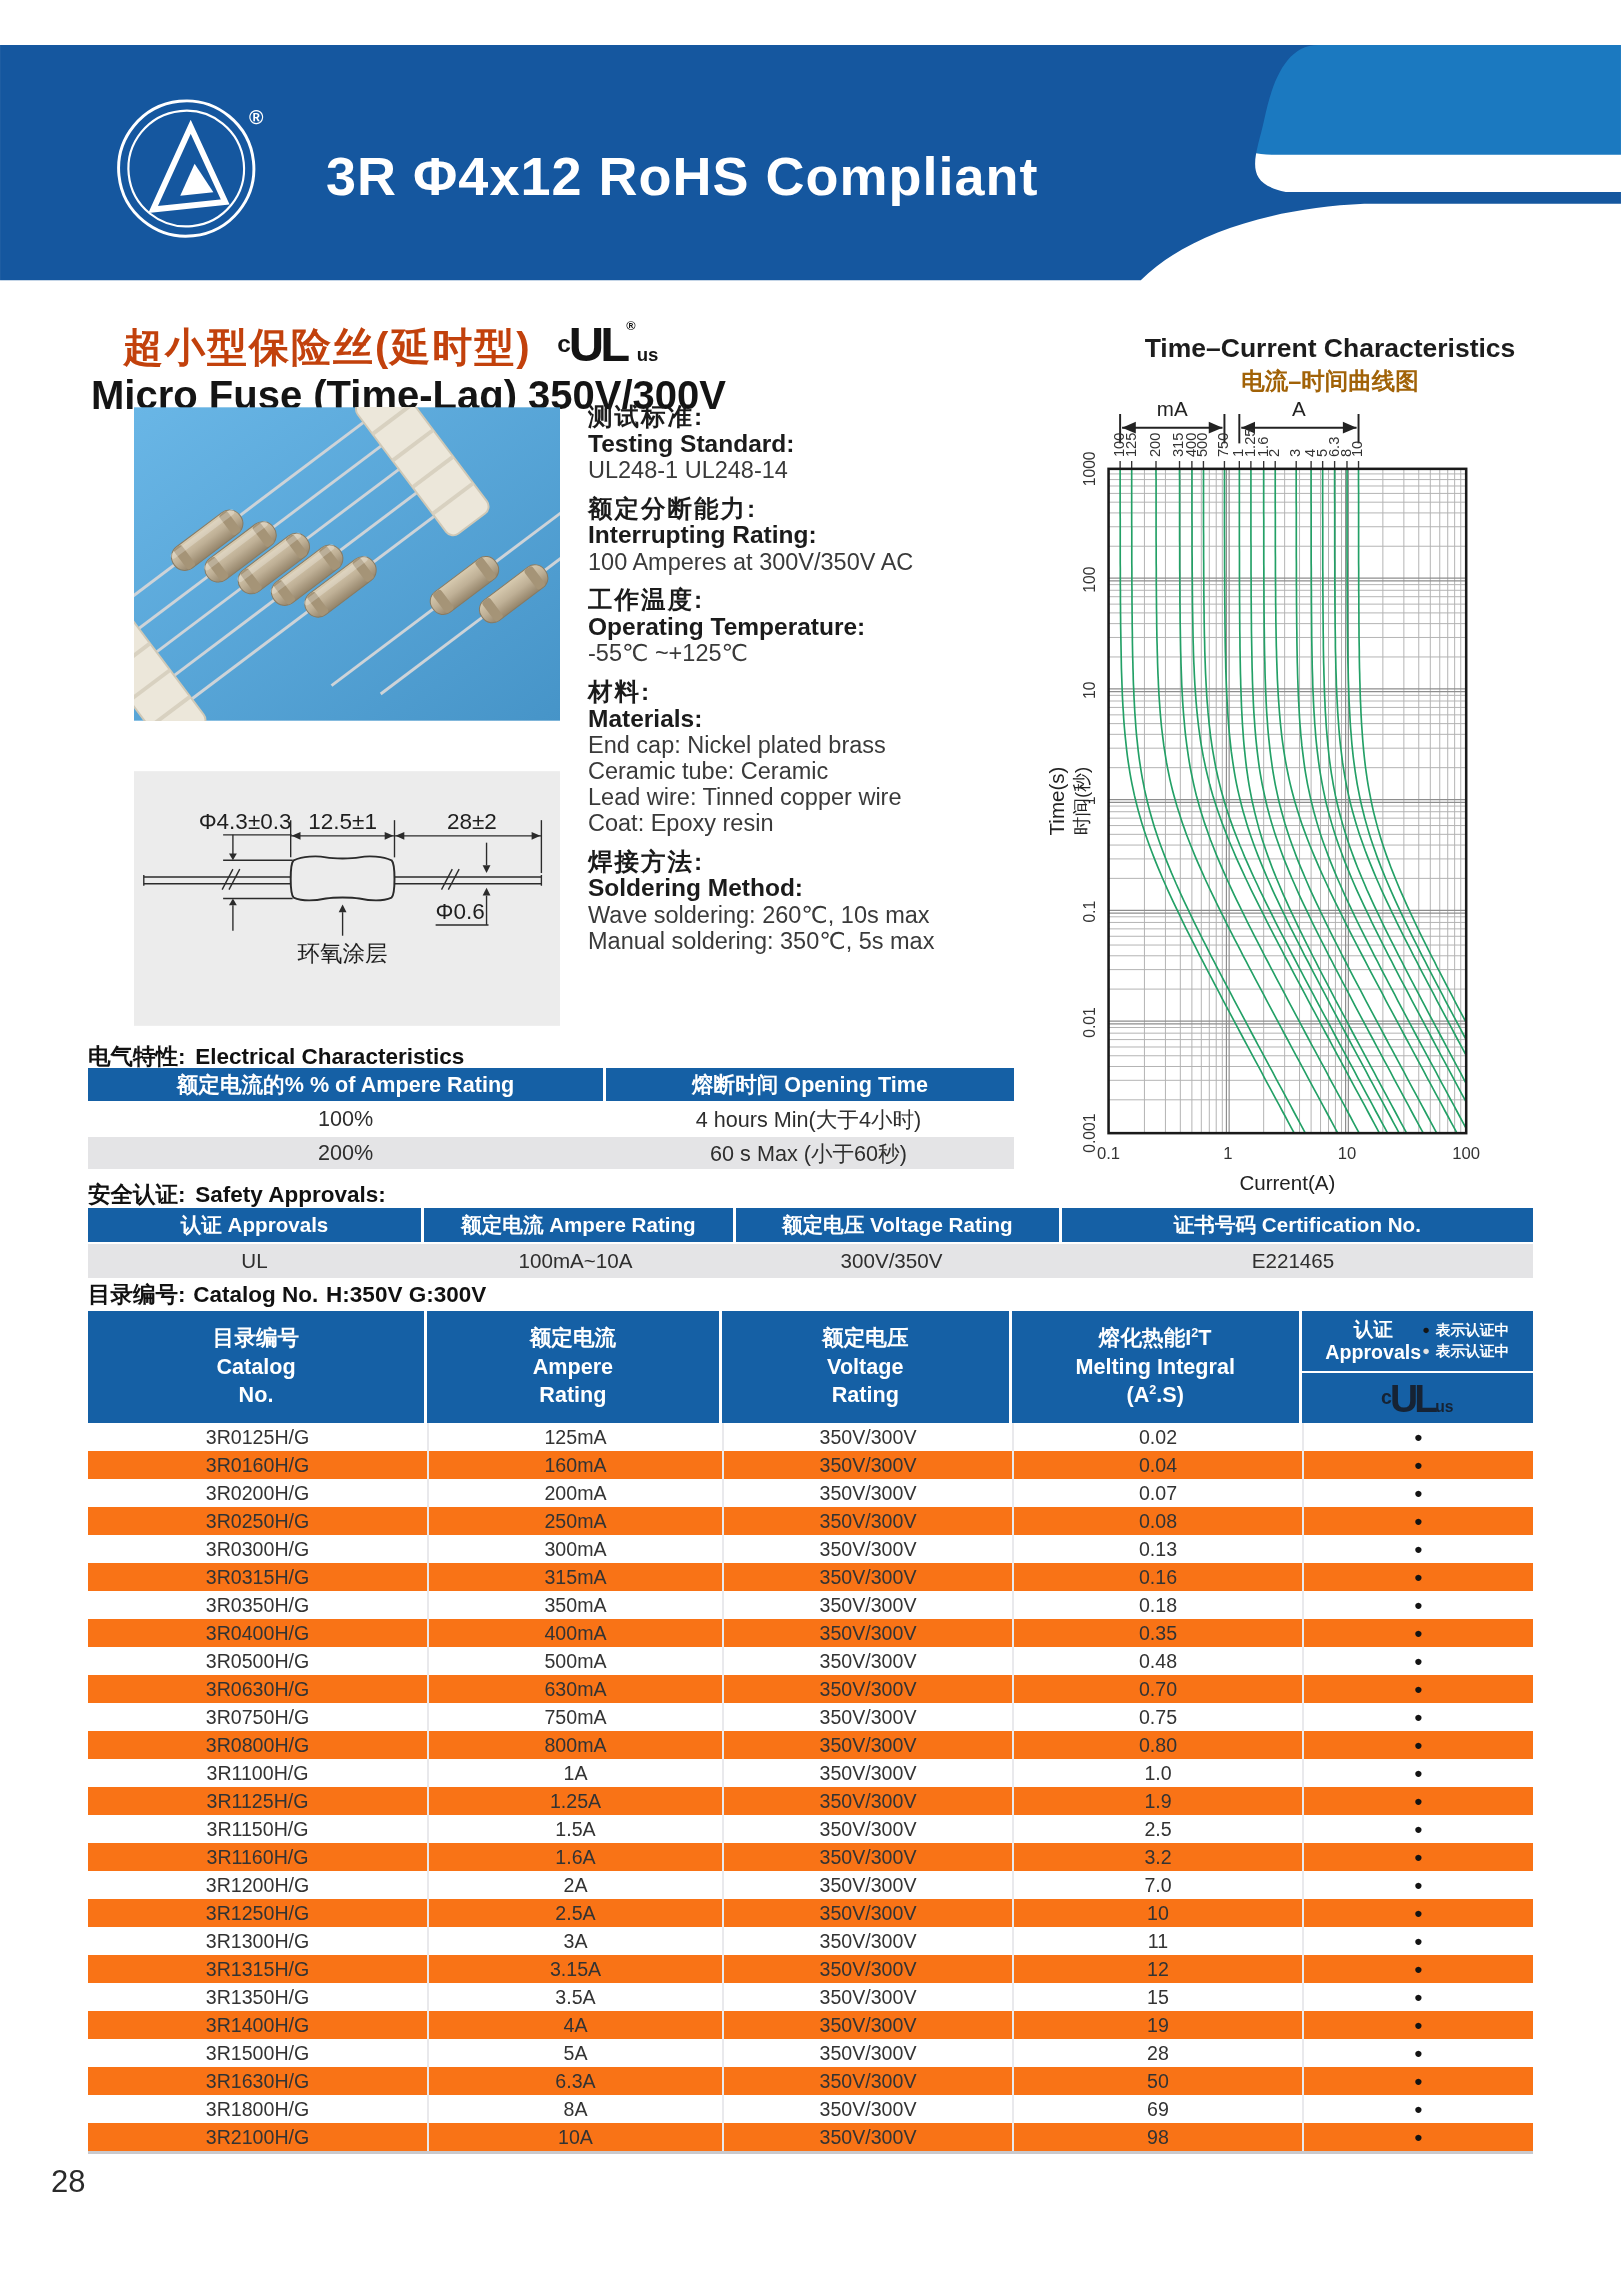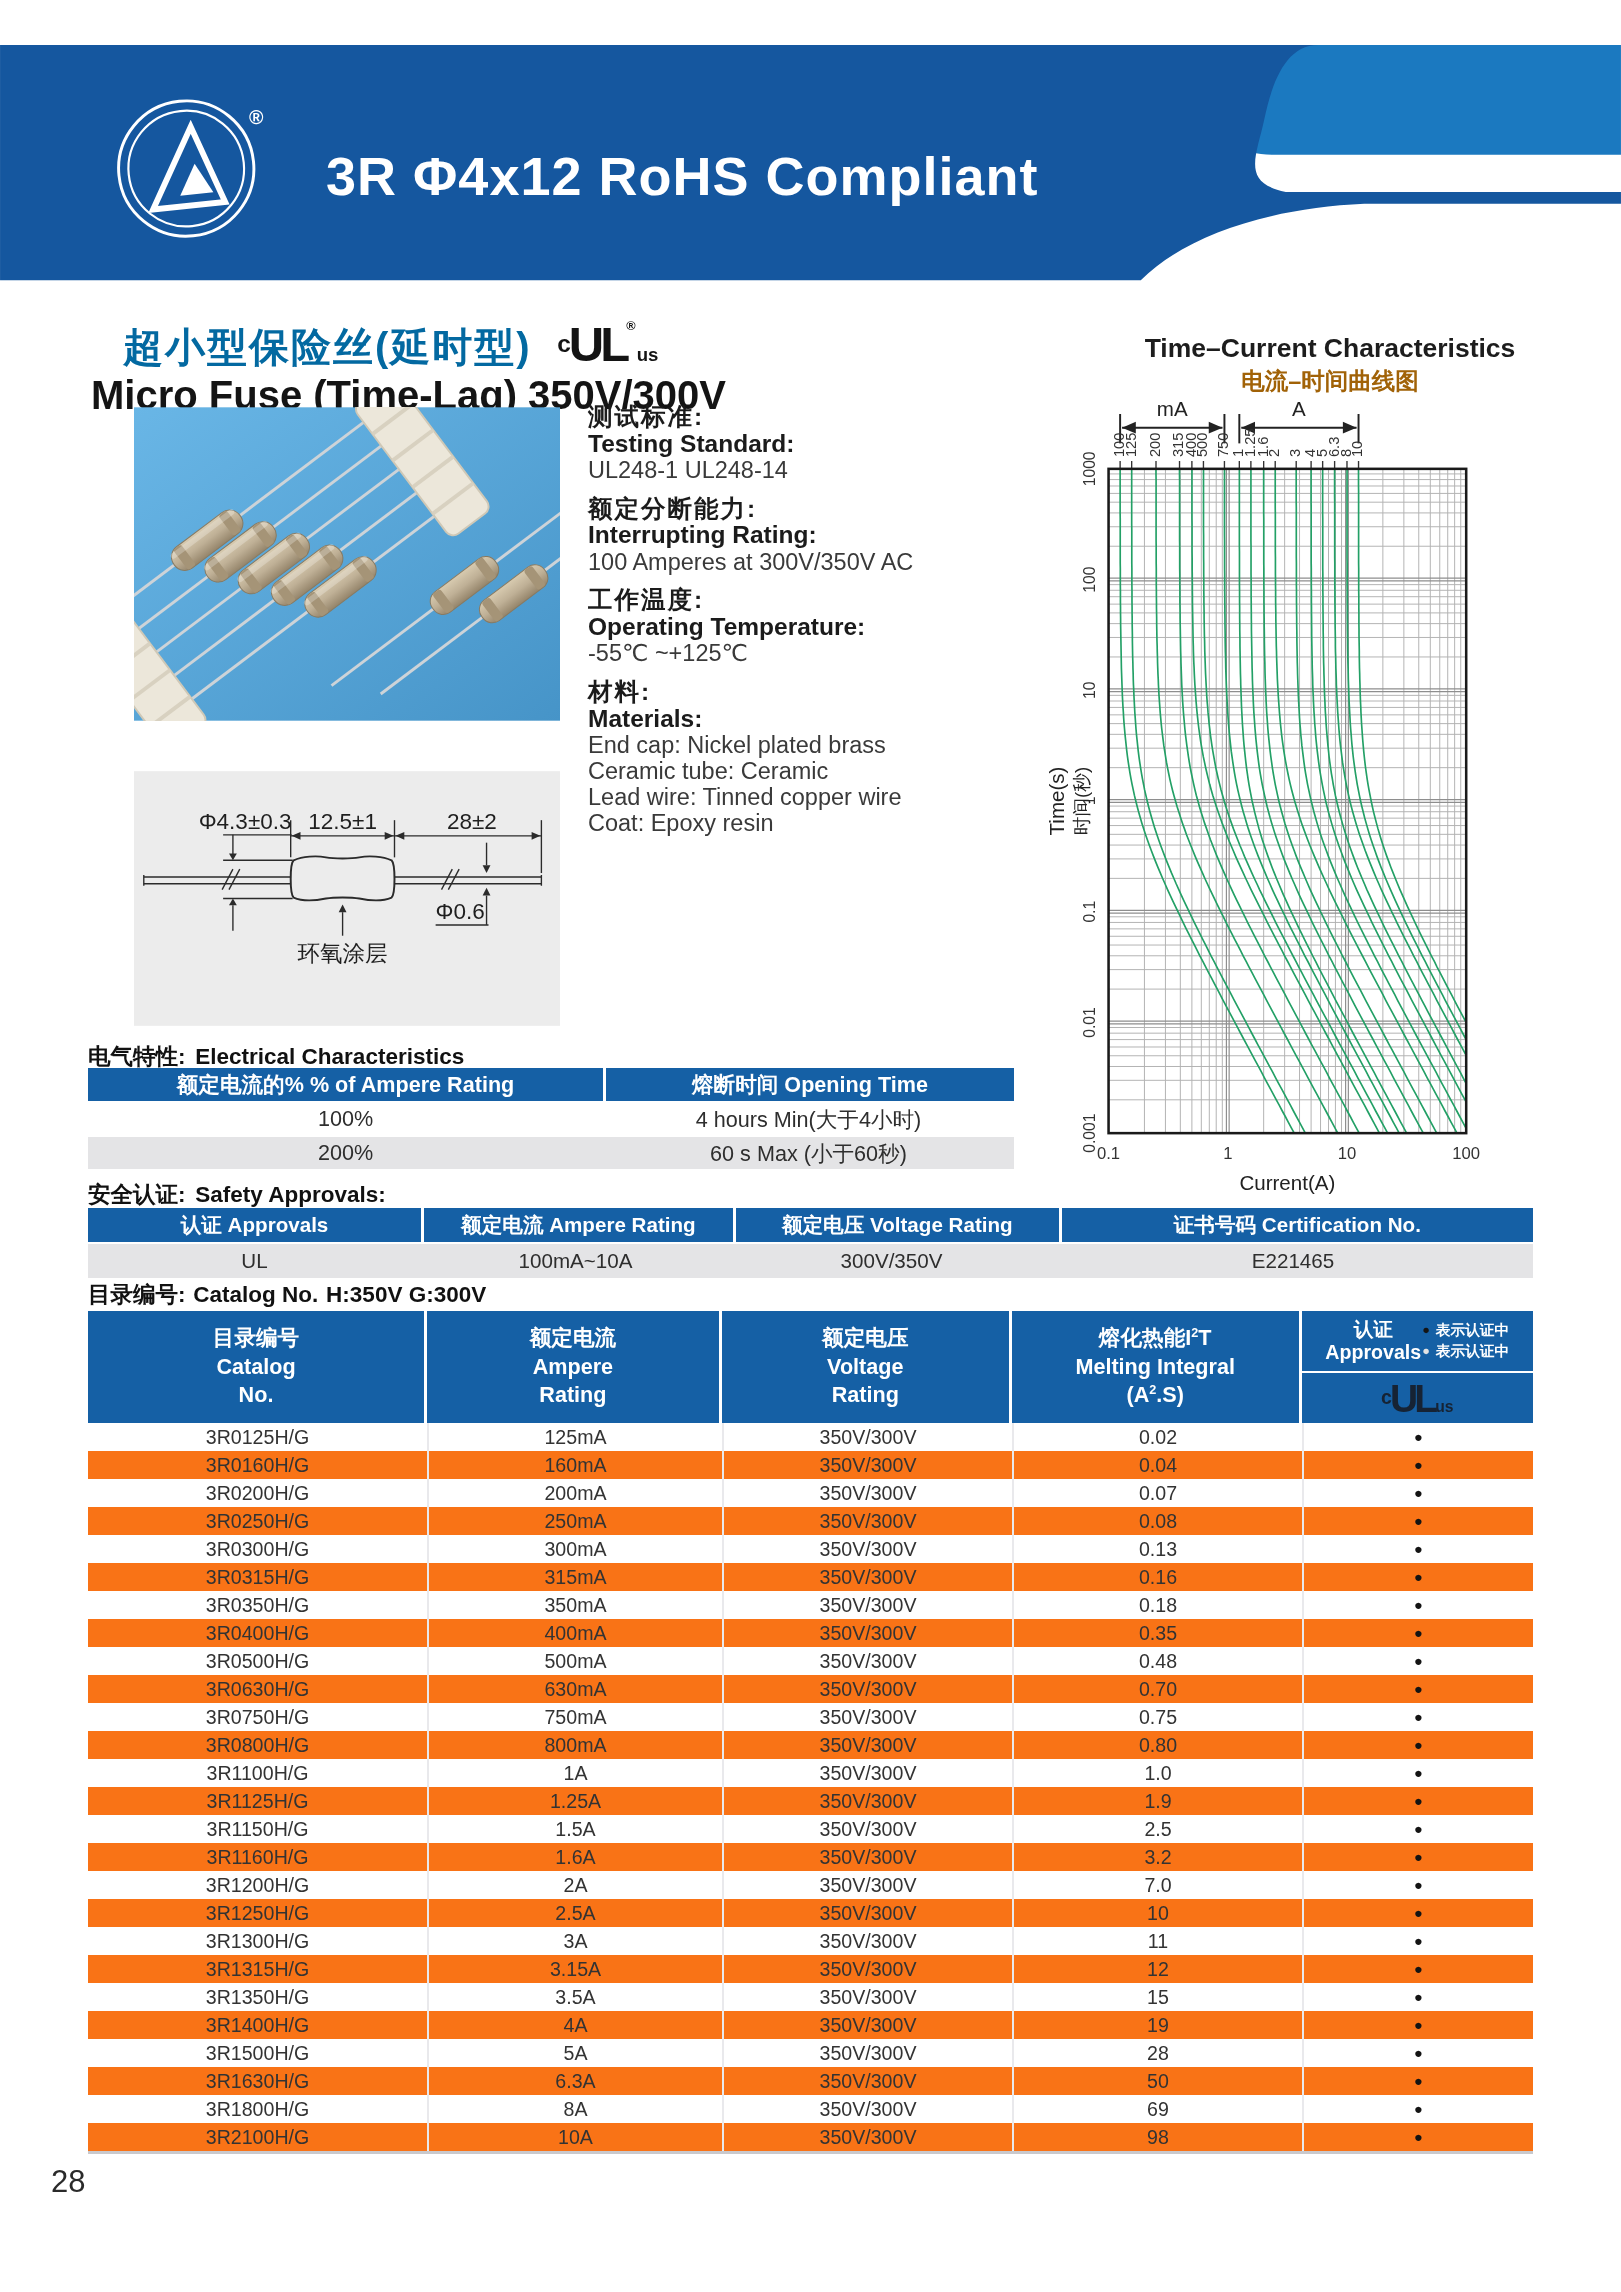--- a/index.html
+++ b/index.html
@@ -7,21 +7,21 @@
         font-family:"Liberation Sans","DejaVu Sans",sans-serif;color:#222;}
   .abs{position:absolute;}
   svg text{font-family:"Liberation Sans","DejaVu Sans",sans-serif;}
 
   
   .hdr-title{left:326px;top:145px;font-size:54px;font-weight:800;color:#fff;letter-spacing:1px;}
   .hdr-reg{left:249px;top:106px;font-size:19.6px;color:#fff;font-weight:bold;}
 
   
   .h1row{left:123px;top:320px;display:flex;align-items:flex-end;gap:25.5px;}
-  .h1zh{font-size:40px;font-weight:800;letter-spacing:2px;color:#0369a1;line-height:1.1;}
+  .h1zh{font-size:40px;font-weight:800;letter-spacing:2px;color:#c2410c;line-height:1.1;}
   .h2en{left:91px;top:373px;font-size:40px;font-weight:800;color:#141414;}
 
   
   .ulmark{display:inline-flex;align-items:baseline;font-weight:800;line-height:1;color:#141414;}
   .ulmark .uc{font-size:24.5px;align-self:center;margin-right:-2px;}
   .ulmark .uul{font-size:49px;letter-spacing:-3.9px;}
   .ulmark .uus{font-size:18.6px;margin-left:1px;}
   .ulmark .ureg{font-size:12.7px;align-self:flex-start;}
   .ulmark-blue{color:#162334;}
   .ulmark-blue .uul{font-size:39px;}
@@ -257,20 +257,26 @@
         <div class="spec-en">Operating Temperature:</div>
         <div class="spec-line">-55℃ ~+125℃</div>
       </div>
       <div class="spec-block">
         <div class="spec-zh">材料:</div>
         <div class="spec-en">Materials:</div>
         <div class="spec-line">End cap: Nickel plated brass</div>
         <div class="spec-line">Ceramic tube: Ceramic</div>
         <div class="spec-line">Lead wire: Tinned copper wire</div>
         <div class="spec-line">Coat: Epoxy resin</div>
+      </div>
+      <div class="spec-block">
+        <div class="spec-zh">焊接方法:</div>
+        <div class="spec-en">Soldering Method:</div>
+        <div class="spec-line">Wave soldering: 260℃, 10s max</div>
+        <div class="spec-line">Manual soldering: 350℃, 5s max</div>
       </div>
     </div>
 
   <div class="abs ch-t1">Time–Current Characteristics</div>
   <div class="abs ch-t2">电流–时间曲线图</div>
   <svg class="abs" id="chart-svg" style="left:1039px;top:400px" width="582" height="802" viewBox="0 0 594 818">
       <defs>
         <clipPath id="pclip">
           <rect x="71" y="70" width="365" height="678"></rect>
         </clipPath>

